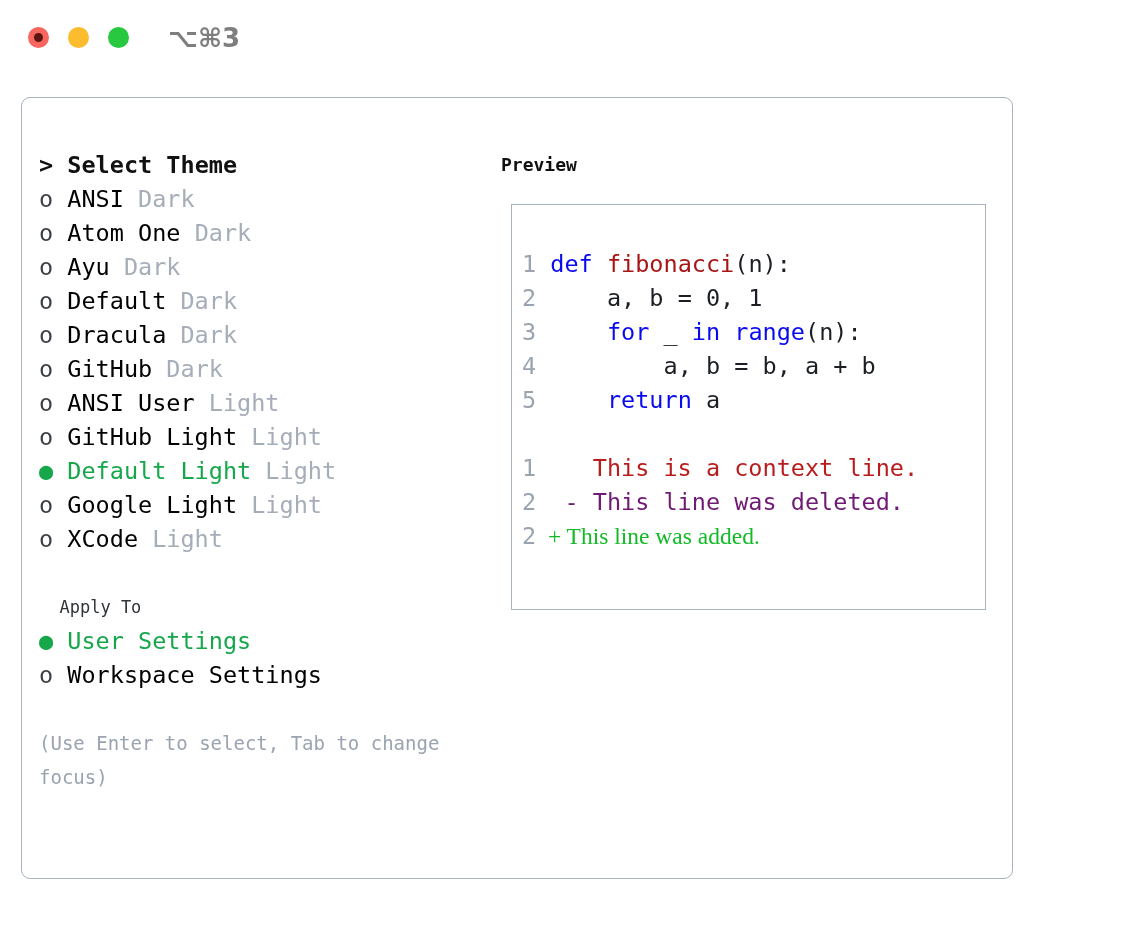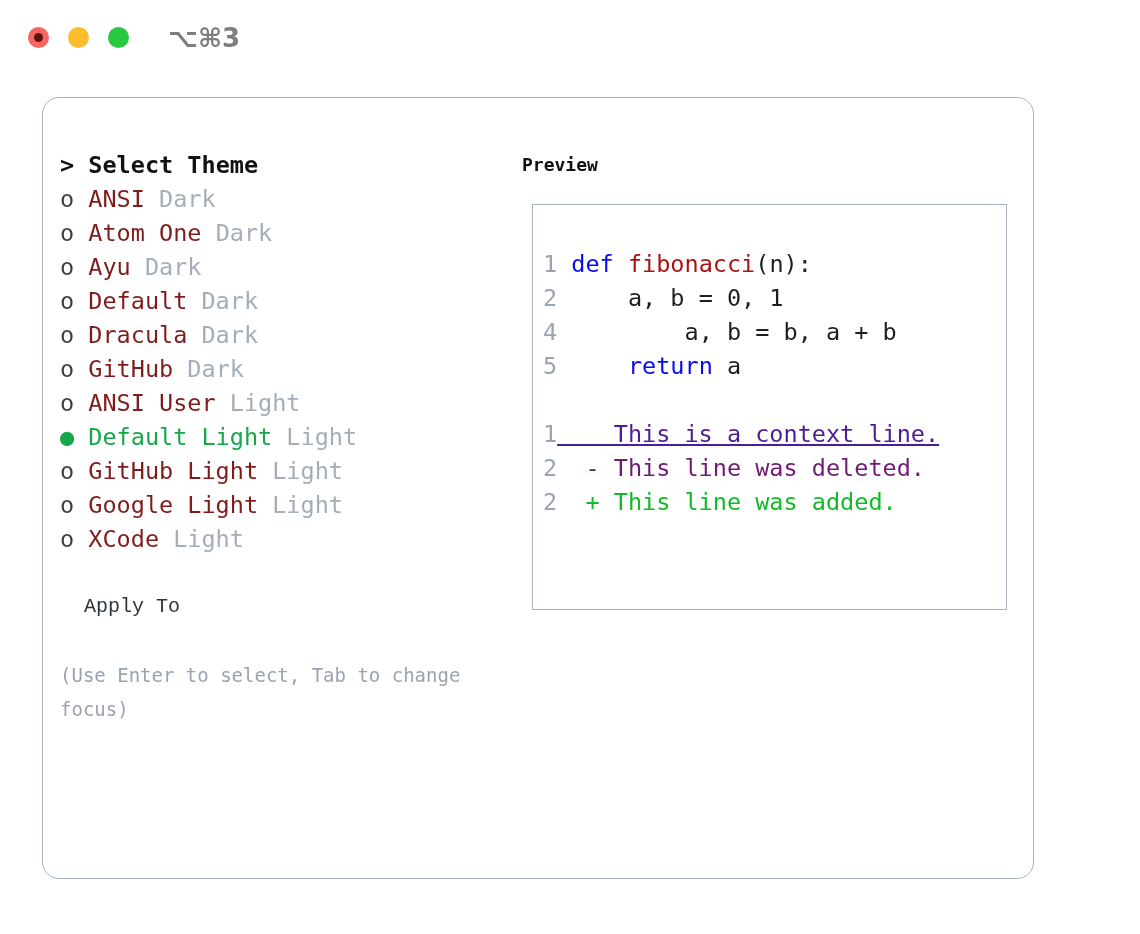--- a/index.html
+++ b/index.html
@@ -71,24 +71,23 @@
   }
 
   
   .panel {
     position: absolute;
     left: 21px;
     top: 97px;
     width: 992px;
     height: 782px;
     border: 1.6px solid #a8b2c1;
-    border-radius: 17px;
+    border-radius: 9px;
     background: #ffffff;
     box-sizing: border-box;
-    margin-left: 21px;
   }
 
   .columns {
     position: absolute;
     left: 0; top: 0;
     width: 100%;
     height: 100%;
   }
 
   
@@ -116,30 +115,29 @@
     color: #3a3f47;
     white-space: pre;
   }
   .marker {
     display: inline-block;
     width: 1ch;
     color: #3a3f47;
   }
   .row.selected .marker { color: #16a74a; }
   .row.selected .label  { color: #16a74a; }
-  .label { color: #7f1d1d; }
+  .label { color: #000000; }
   .category { color: #a5adb9; }
 
   .apply-heading {
-    font-size: 20px;
+    font-size: 17px;
     line-height: 34px;
     color: #2f343b;
     white-space: pre;
     padding-left: 2ch;
-    font-family: Liberation Mono, monospace;
   }
   .spacer-lg { height: 34px; }
   .hint {
     font-size: 19px;
     line-height: 34px;
     color: #9aa3b0;
     width: 410px;
     word-wrap: break-word;
   }
 
@@ -181,23 +179,23 @@
   .lineno {
     color: #9aa3b0;
     display: inline-block;
     width: 1ch;
     text-align: right;
   }
   .kw   { color: #0a0af0; }
   .fn   { color: #a81414; }
   .plain{ color: #1b1f24; }
   .blank-line { height: 34px; }
-  .diff-context { color: #4c1d95; text-decoration: underline; }
+  .diff-context { color: #b91c1c; }
   .diff-del     { color: #701a75; }
-  .diff-add     { color: #12bb26; }
+  .diff-add     { color: #12bb26; font-family: Liberation Serif, serif; }
 </style>
 </head>
 <body>
 
 <div class="window">
 
   <div class="titlebar">
     <div class="traffic">
       <span class="dot dot-red"></span>
       <span class="dot dot-yellow"></span>
@@ -212,39 +210,44 @@
       <div class="left-col">
         <div class="header-line">&gt; Select Theme</div>
         <ul class="theme-list" id="theme-list">
             <li class="row"><span class="marker">o</span><span class="label"> ANSI</span><span class="category"> Dark</span></li>
             <li class="row"><span class="marker">o</span><span class="label"> Atom One</span><span class="category"> Dark</span></li>
             <li class="row"><span class="marker">o</span><span class="label"> Ayu</span><span class="category"> Dark</span></li>
             <li class="row"><span class="marker">o</span><span class="label"> Default</span><span class="category"> Dark</span></li>
             <li class="row"><span class="marker">o</span><span class="label"> Dracula</span><span class="category"> Dark</span></li>
             <li class="row"><span class="marker">o</span><span class="label"> GitHub</span><span class="category"> Dark</span></li>
             <li class="row"><span class="marker">o</span><span class="label"> ANSI User</span><span class="category"> Light</span></li>
+            <li class="row"><span class="marker">o</span><span class="label"> GitHub Light</span><span class="category"> Light</span></li>
             <li class="row selected"><span class="marker">●</span><span class="label"> Default Light</span><span class="category"> Light</span></li>
-            <li class="row"><span class="marker">o</span><span class="label"> GitHub Light</span><span class="category"> Light</span></li>
             <li class="row"><span class="marker">o</span><span class="label"> Google Light</span><span class="category"> Light</span></li>
             <li class="row"><span class="marker">o</span><span class="label"> XCode</span><span class="category"> Light</span></li>
           </ul>
         <div class="spacer-lg"></div>
         <div class="apply-heading">Apply To</div>
+        <ul class="apply-list" id="apply-list">
+            <li class="row selected"><span class="marker">●</span><span class="label"> User Settings</span></li>
+            <li class="row"><span class="marker">o</span><span class="label"> Workspace Settings</span></li>
+          </ul>
         <div class="spacer-lg"></div>
         <div class="hint">(Use Enter to select, Tab to change focus)</div>
       </div>
 
       <div class="right-col">
         <div class="preview-title">Preview</div>
       </div>
 
       <div class="preview-box">
         <div class="code" id="code-block">
             <div class="code-line"><span class="lineno">1</span><span> </span><span class="kw">def</span><span class="plain"> </span><span class="fn">fibonacci</span><span class="plain">(n):</span></div>
             <div class="code-line"><span class="lineno">2</span><span> </span><span class="plain">    a, b = 0, 1</span></div>
+            <div class="code-line"><span class="lineno">3</span><span> </span><span class="plain">    </span><span class="kw">for</span><span class="plain"> _ </span><span class="kw">in</span><span class="plain"> </span><span class="kw">range</span><span class="plain">(n):</span></div>
             <div class="code-line"><span class="lineno">4</span><span> </span><span class="plain">        a, b = b, a + b</span></div>
             <div class="code-line"><span class="lineno">5</span><span> </span><span class="plain">    </span><span class="kw">return</span><span class="plain"> a</span></div>
             <div class="blank-line"></div>
             <div class="code-line"><span class="lineno">1</span><span class="diff-context">    This is a context line.</span></div>
             <div class="code-line"><span class="lineno">2</span><span class="diff-del">  - This line was deleted.</span></div>
             <div class="code-line"><span class="lineno">2</span><span class="diff-add">  + This line was added.</span></div>
           </div>
       </div>
 
     </div>

